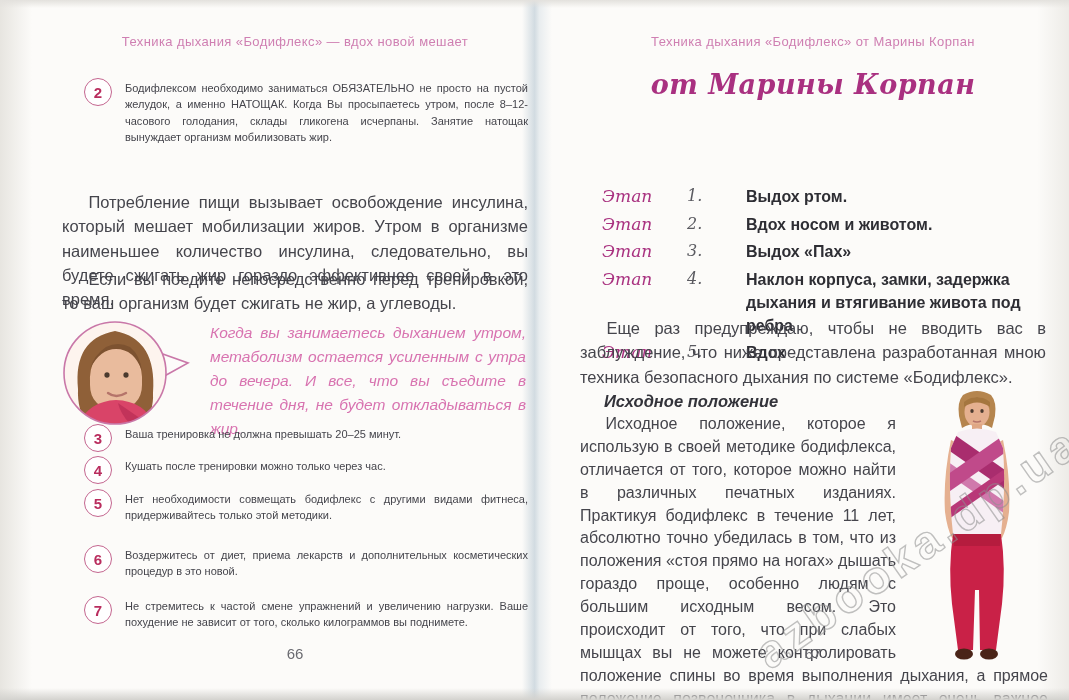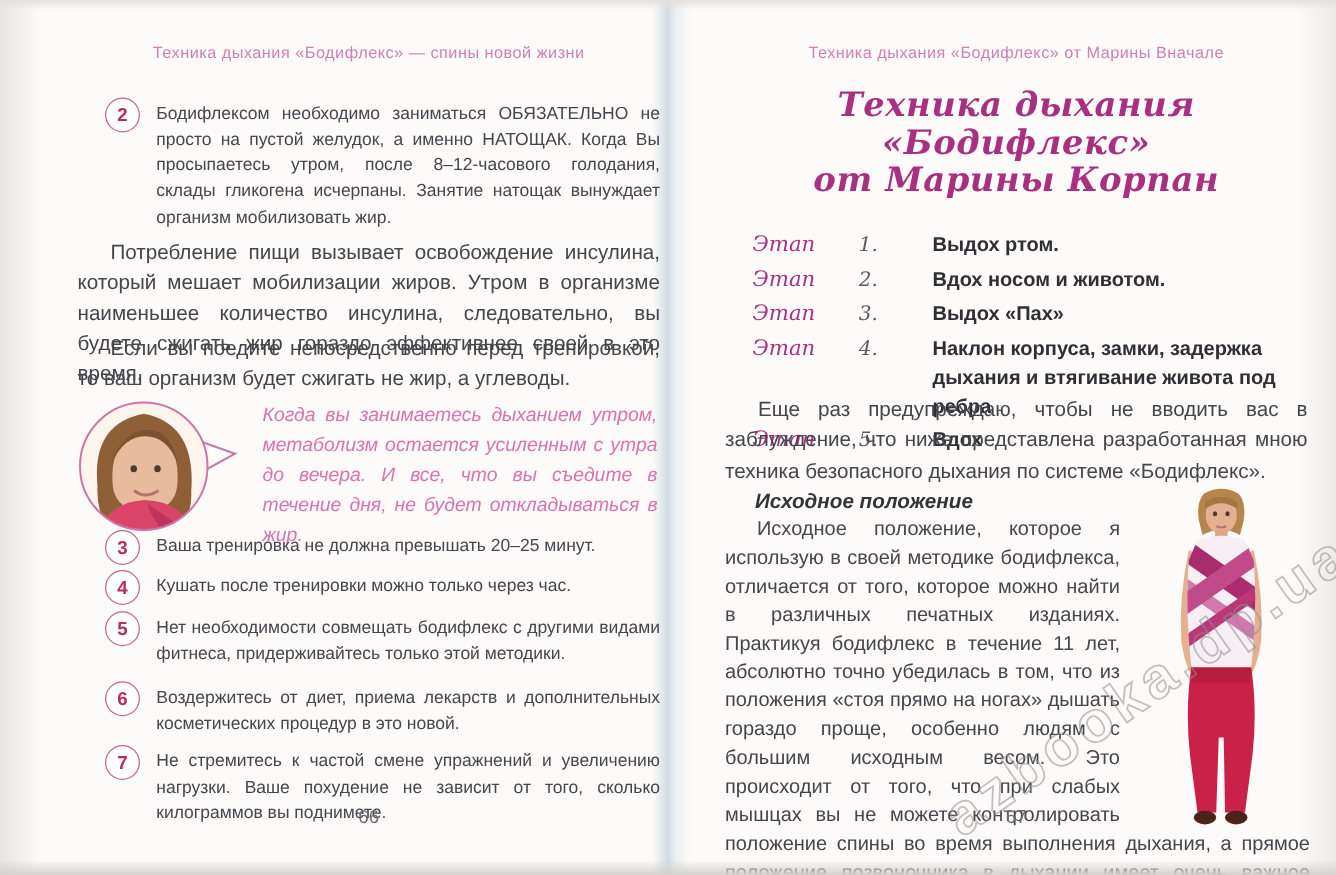--- a/index.html
+++ b/index.html
@@ -31,21 +31,21 @@
     font-size:13px;letter-spacing:.4px;color:#cf7fb2;
   }
   
   .num-item{position:absolute;left:24px;right:2px;display:flex;gap:13px;}
   .circle{
     flex:none;width:26px;height:26px;border:1.7px solid #c4668f;border-radius:50%;
     color:#b92d5e;font-weight:bold;font-size:15px;
     display:flex;align-items:center;justify-content:center;margin-top:-2px;
     background:#fff;
   }
-  .item-text{font-size:14px;line-height:1.48;color:#45454c;text-align:justify;}
+  .item-text{font-size:11px;line-height:1.48;color:#45454c;text-align:justify;}
   .para{
     position:absolute;left:2px;right:2px;margin:0;
     font-size:16.5px;line-height:1.47;color:#45454c;
     text-indent:1.6em;text-align:justify;
   }
   .callout{position:absolute;left:0;right:0;display:flex;gap:18px;}
   .avatar-wrap{flex:none;width:132px;height:112px;}
   .callout-text{
     font-size:15.5px;line-height:1.55;color:#d873b0;font-style:italic;
     padding-top:4px;text-align:justify;padding-right:4px;
@@ -99,21 +99,21 @@
     opacity:.55;pointer-events:none;white-space:nowrap;
   }
 </style>
 </head>
 <body>
 
 <div class="scan">
   <div class="spine"></div>
 
   <div class="page page-left">
-    <div class="running-head">Техника дыхания «Бодифлекс» — спины новой жизни</div>
+    <div class="running-head">Техника дыхания «Бодифлекс» — вдох новой мешает</div>
 
     <div class="num-item" style="top:60px">
       <div class="circle">2</div>
       <div class="item-text">Бодифлексом необходимо заниматься ОБЯЗАТЕЛЬНО не просто на пустой желудок, а именно НАТОЩАК. Когда Вы просыпаетесь утром, после 8–12-часового голодания, склады гликогена исчерпаны. Занятие натощак вынуждает организм мобилизовать жир.</div>
     </div>
 
     <p class="para" style="top:170px">Потребление пищи вызывает освобождение инсулина, который мешает мобилизации жиров. Утром в организме наименьшее количество инсулина, следовательно, вы будете сжигать жир гораздо эффективнее своей в это время.</p>
     <p class="para" style="top:247px">Если вы поедите непосредственно перед тренировкой, то ваш организм будет сжигать не жир, а углеводы.</p>
 
     <div class="callout" style="top:297px">
@@ -161,24 +161,23 @@
     </div>
     <div class="num-item" style="top:578px">
       <div class="circle">7</div>
       <div class="item-text">Не стремитесь к частой смене упражнений и увеличению нагрузки. Ваше похудение не зависит от того, сколько килограммов вы поднимете.</div>
     </div>
 
     <div class="pagenum">66</div>
   </div>
 
   <div class="page page-right">
-    <div class="running-head">Техника дыхания «Бодифлекс»  от Марины Вначале</div>
+    <div class="running-head">Техника дыхания «Бодифлекс»  от Марины Корпан</div>
 
     <div class="script-title">
-      <div>Техника дыхания «Бодифлекс»</div>
       <div>от Марины Корпан</div>
     </div>
 
 
     <div class="steps">
       <div class="step">
         <span class="step-label">Этап</span>
         <span class="step-num">1.</span>
         <span class="step-text">Выдох ртом.</span>
       </div>

